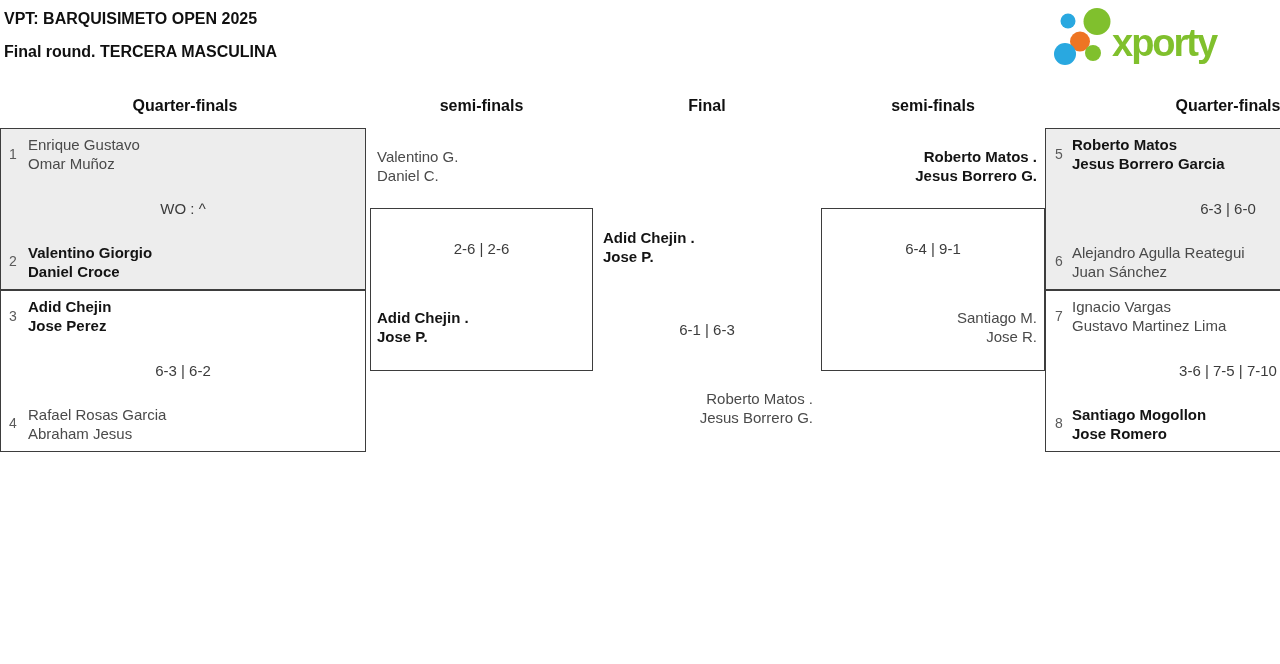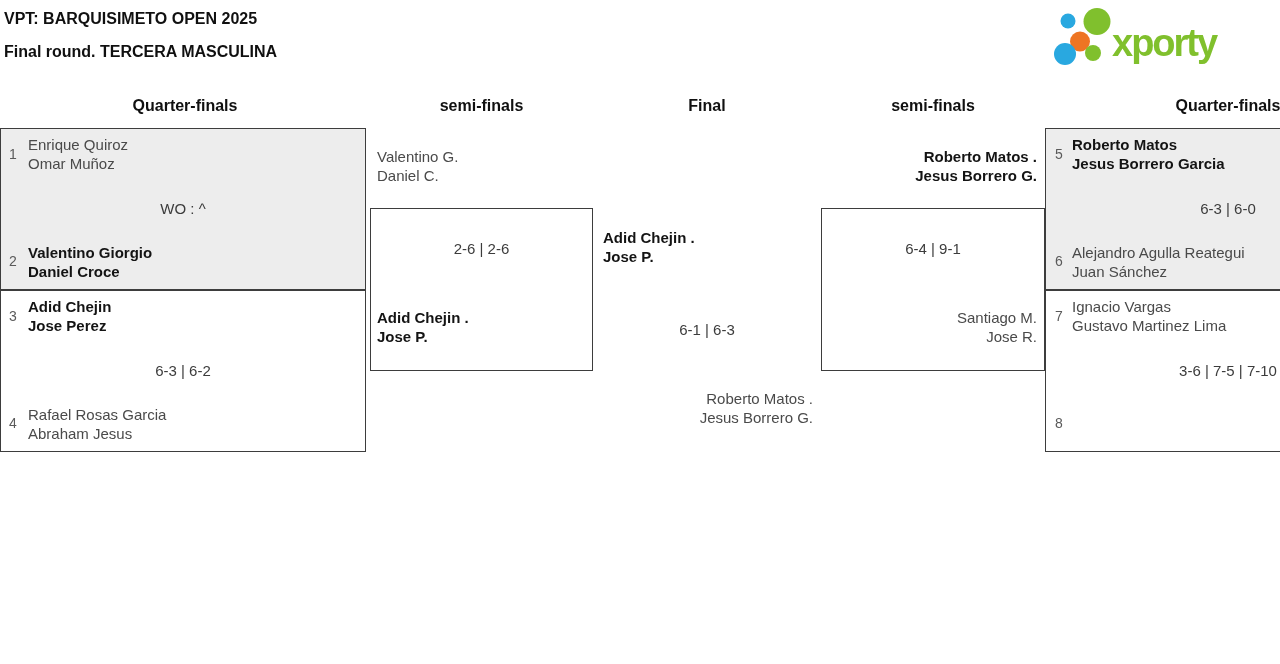--- a/index.html
+++ b/index.html
@@ -52,21 +52,21 @@
 
   <div class="box gray" style="left:0;top:128px;width:366px;height:162px;"></div>
   <div class="box" style="left:0;top:290px;width:366px;height:162px;"></div>
   <div class="box" style="left:370px;top:208px;width:223px;height:163px;"></div>
   <div class="box" style="left:821px;top:208px;width:224px;height:163px;"></div>
   <div class="box gray" style="left:1045px;top:128px;width:366px;height:162px;"></div>
   <div class="box" style="left:1045px;top:290px;width:366px;height:162px;"></div>
 
   <div class="abs seed" style="left:4px;top:146px;width:18px;">1</div>
   <div class="abs team reg" style="left:28px;top:135px;">
-    <div>Enrique Quiroz</div>
+    <div>Enrique Gustavo</div>
     <div>Omar Muñoz</div>
   </div>
   <div class="abs score" style="left:0;top:200px;width:366px;">WO : ^</div>
   <div class="abs seed" style="left:4px;top:253px;width:18px;">2</div>
   <div class="abs team bold" style="left:28px;top:243px;">
     <div>Valentino Giorgio</div>
     <div>Daniel Croce</div>
   </div>
 
   <div class="abs seed" style="left:4px;top:308px;width:18px;">3</div>
@@ -123,14 +123,18 @@
     <div>Juan Sánchez</div>
   </div>
 
   <div class="abs seed" style="left:1050px;top:308px;width:18px;">7</div>
   <div class="abs team reg" style="left:1072px;top:297px;">
     <div>Ignacio Vargas</div>
     <div>Gustavo Martinez Lima</div>
   </div>
   <div class="abs score" style="left:1045px;top:362px;width:366px;">3-6 | 7-5 | 7-10</div>
   <div class="abs seed" style="left:1050px;top:415px;width:18px;">8</div>
+  <div class="abs team bold" style="left:1072px;top:405px;">
+    <div>Santiago Mogollon</div>
+    <div>Jose Romero</div>
+  </div>
 
 </div>
 
 </body></html>

